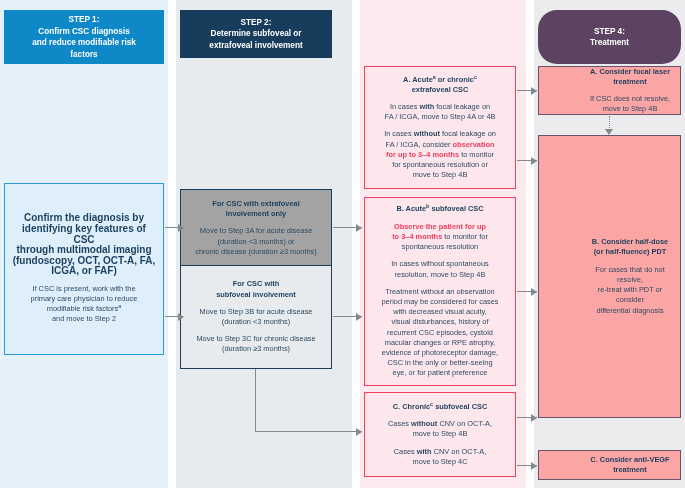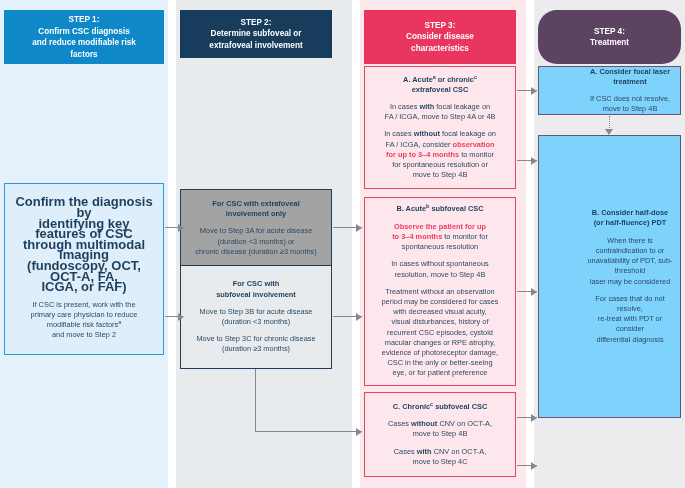--- a/index.html
+++ b/index.html
@@ -50,41 +50,41 @@
   .box p:last-child { margin-bottom: 0; }
   .box .title:last-child { margin-bottom: 0; }
   b { font-weight: bold; }
   sup { font-size: 5.4px; vertical-align: super; line-height: 0; }
 
   
   #b1 {
     left: 4px; top: 183px; width: 160px; height: 172px;
     background: #deeffb; border: 1.4px solid #2a9ad6;
   }
-  #b1 .title { font-size: 13px; line-height: 10.6px; }
+  #b1 .title { font-size: 10px; line-height: 10.6px; }
 
   
   #b2a {
     left: 180px; top: 189px; width: 152px; height: 78px;
     background: #a3a3a3; border: 1.6px solid #1b3e5f;
   }
   #b2b {
     left: 180px; top: 265px; width: 152px; height: 104px;
     background: #e7ebed; border: 1.6px solid #1b3e5f;
   }
 
   
   .pinkbox { background: #fde7ec; border: 1.4px solid #ef3f62; }
   #b3a { left: 364px; top: 66px;  width: 152px; height: 123px; }
   #b3b { left: 364px; top: 197px; width: 152px; height: 189px; }
   #b3c { left: 364px; top: 392px; width: 152px; height: 85px; }
   .accent { color: #ef3f62; font-weight: bold; }
 
   
-  .purplebox { background: #7dd3fc; border: 1.3px solid #6b5271; padding-left: 48px; }
+  .purplebox { background: #fca5a5; border: 1.3px solid #6b5271; padding-left: 48px; }
   #b4a { left: 538px; top: 66px;  width: 143px; height: 49px; }
   #b4b { left: 538px; top: 135px; width: 143px; height: 283px; }
   #b4c { left: 538px; top: 450px; width: 143px; height: 30px; }
 
   
   .hline { position: absolute; height: 1.4px; background: #82898e; }
   .vline { position: absolute; width: 1.4px; background: #82898e; }
   .arrowhead {
     position: absolute; width: 0; height: 0;
     border-top: 4.2px solid transparent;
@@ -122,27 +122,20 @@
   </div>
 
   <div class="step-header" id="step2-header">
     <div>
       <div>STEP 2:</div>
       <div>Determine subfoveal or</div>
       <div>extrafoveal involvement</div>
     </div>
   </div>
 
-  <div class="step-header" id="step3-header">
-    <div>
-      <div>STEP 3:</div>
-      <div>Consider disease</div>
-      <div>characteristics</div>
-    </div>
-  </div>
 
   <div class="step-header" id="step4-header">
     <div>
       <div>STEP 4:</div>
       <div>Treatment</div>
     </div>
   </div>
 
   <div class="box" id="b1">
     <div class="title">
@@ -254,31 +247,29 @@
       <span>move to Step 4B</span>
     </p>
   </div>
 
   <div class="box purplebox" id="b4b">
     <div class="title">
       <div>B. Consider half-dose</div>
       <div>(or half-fluence) PDT</div>
     </div>
     <p>
-      <span>When there is contraindication to or</span><br>
-      <span>unavailability of PDT, sub-threshold</span><br>
-      <span>laser may be considered</span>
-    </p>
-    <p>
       <span>For cases that do not resolve,</span><br>
       <span>re-treat with PDT or consider</span><br>
       <span>differential diagnosis</span>
     </p>
   </div>
 
+  <div class="box purplebox" id="b4c">
+    <div class="title">C. Consider anti-VEGF treatment</div>
+  </div>
 
   <div class="hline" style="left:165px; top:227px; width:14px;"></div>
   <div class="arrowhead" style="left:178px; top:223.5px;"></div>
 
   <div class="hline" style="left:165px; top:316px; width:14px;"></div>
   <div class="arrowhead" style="left:178px; top:312.5px;"></div>
 
   <div class="hline" style="left:333px; top:227px; width:29px;"></div>
   <div class="arrowhead" style="left:356px; top:223.5px;"></div>
 

